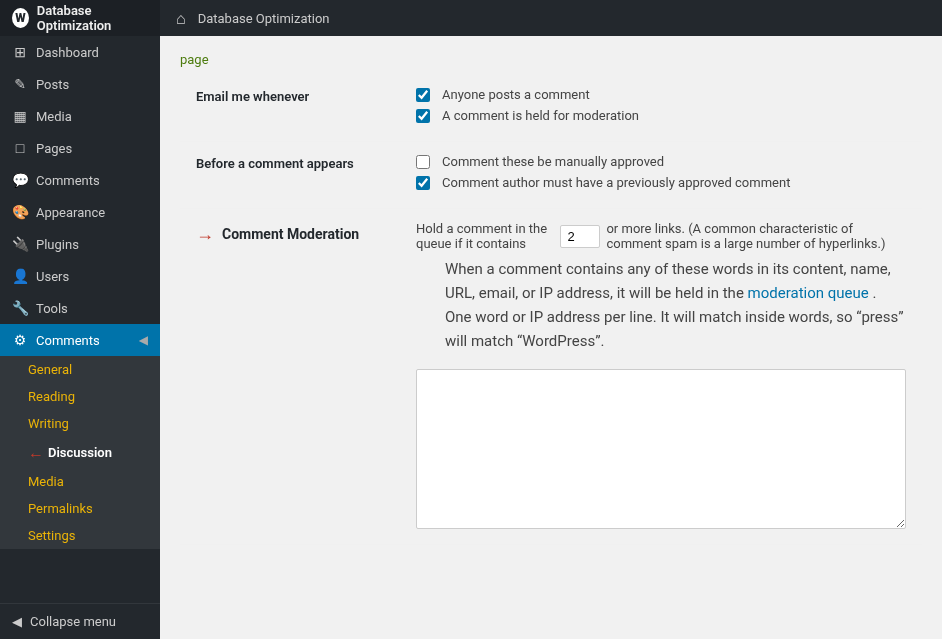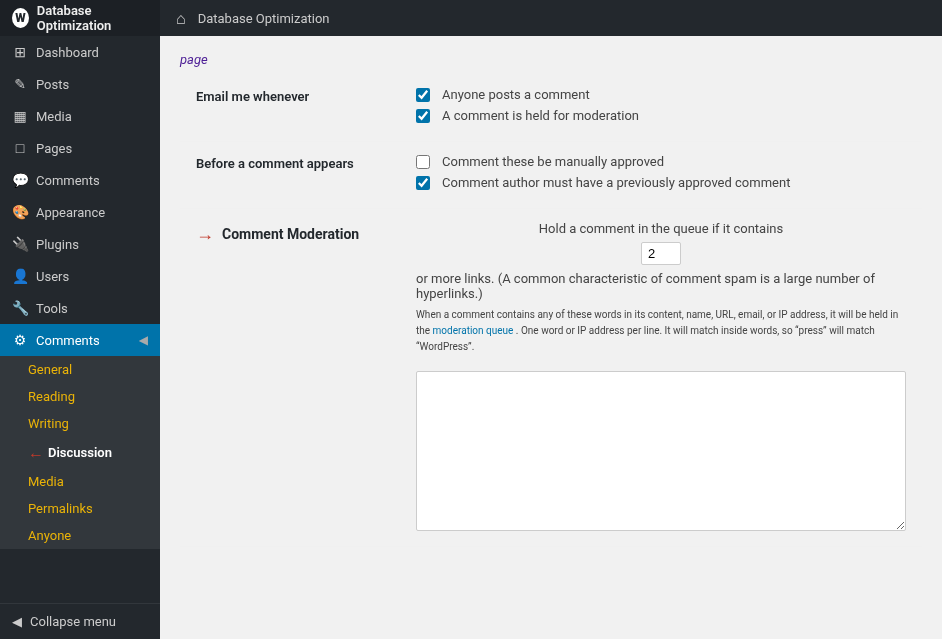--- a/index.html
+++ b/index.html
@@ -132,60 +132,59 @@
     .section-label {
       font-weight: 700;
       font-size: 14px;
       color: #23282d;
       padding: 0 0 6px 0;
       display: flex;
       align-items: center;
       gap: 8px;
     }
     .moderation-desc {
-      font-size: 10px;
+      font-size: 15px;
       color: #444;
       line-height: 1.6;
       margin-bottom: 8px;
+      margin-left: 29px;
     }
     .moderation-desc a {
       color: #0073aa;
       text-decoration: none;
     }
     .hold-row {
       display: flex;
       align-items: center;
       gap: 6px;
       font-size: 13px;
       color: #444;
       margin-bottom: 6px;
-      flex-direction: column;
     }
     .hold-row input[type="text"] {
       width: 40px;
       padding: 4px 6px;
       border: 1px solid #ccc;
       border-radius: 2px;
       font-size: 13px;
     }
     .moderation-textarea {
       width: 100%;
       height: 160px;
       border: 1px solid #ccc;
       border-radius: 2px;
       padding: 8px;
       font-size: 13px;
       resize: vertical;
       margin-top: 8px;
     }
     .page-ref {
-      color: #4c1d95;
+      color: #4d7c0f;
       font-size: 13px;
       margin-bottom: 8px;
-      font-style: italic;
     }
   </style>
 </head>
 <body>
 
 <div id="sidebar">
   <div class="sidebar-header">
     <div class="wp-icon">W</div>
     <span>Database Optimization</span>
   </div>
@@ -234,21 +233,21 @@
   <div class="settings-sub">
     <div class="sub-item">General</div>
     <div class="sub-item">Reading</div>
     <div class="sub-item">Writing</div>
     <div class="sub-item active" style="display:flex;align-items:center;gap:4px;">
       <span style="color:#c0392b;font-size:16px;">←</span>
       <span>Discussion</span>
     </div>
     <div class="sub-item">Media</div>
     <div class="sub-item">Permalinks</div>
-    <div class="sub-item">Anyone</div>
+    <div class="sub-item">Settings</div>
   </div>
 
   <div class="collapse-menu">
     <span>◀</span>
     <span>Collapse menu</span>
   </div>
 </div>
 
 <div id="main">
 

